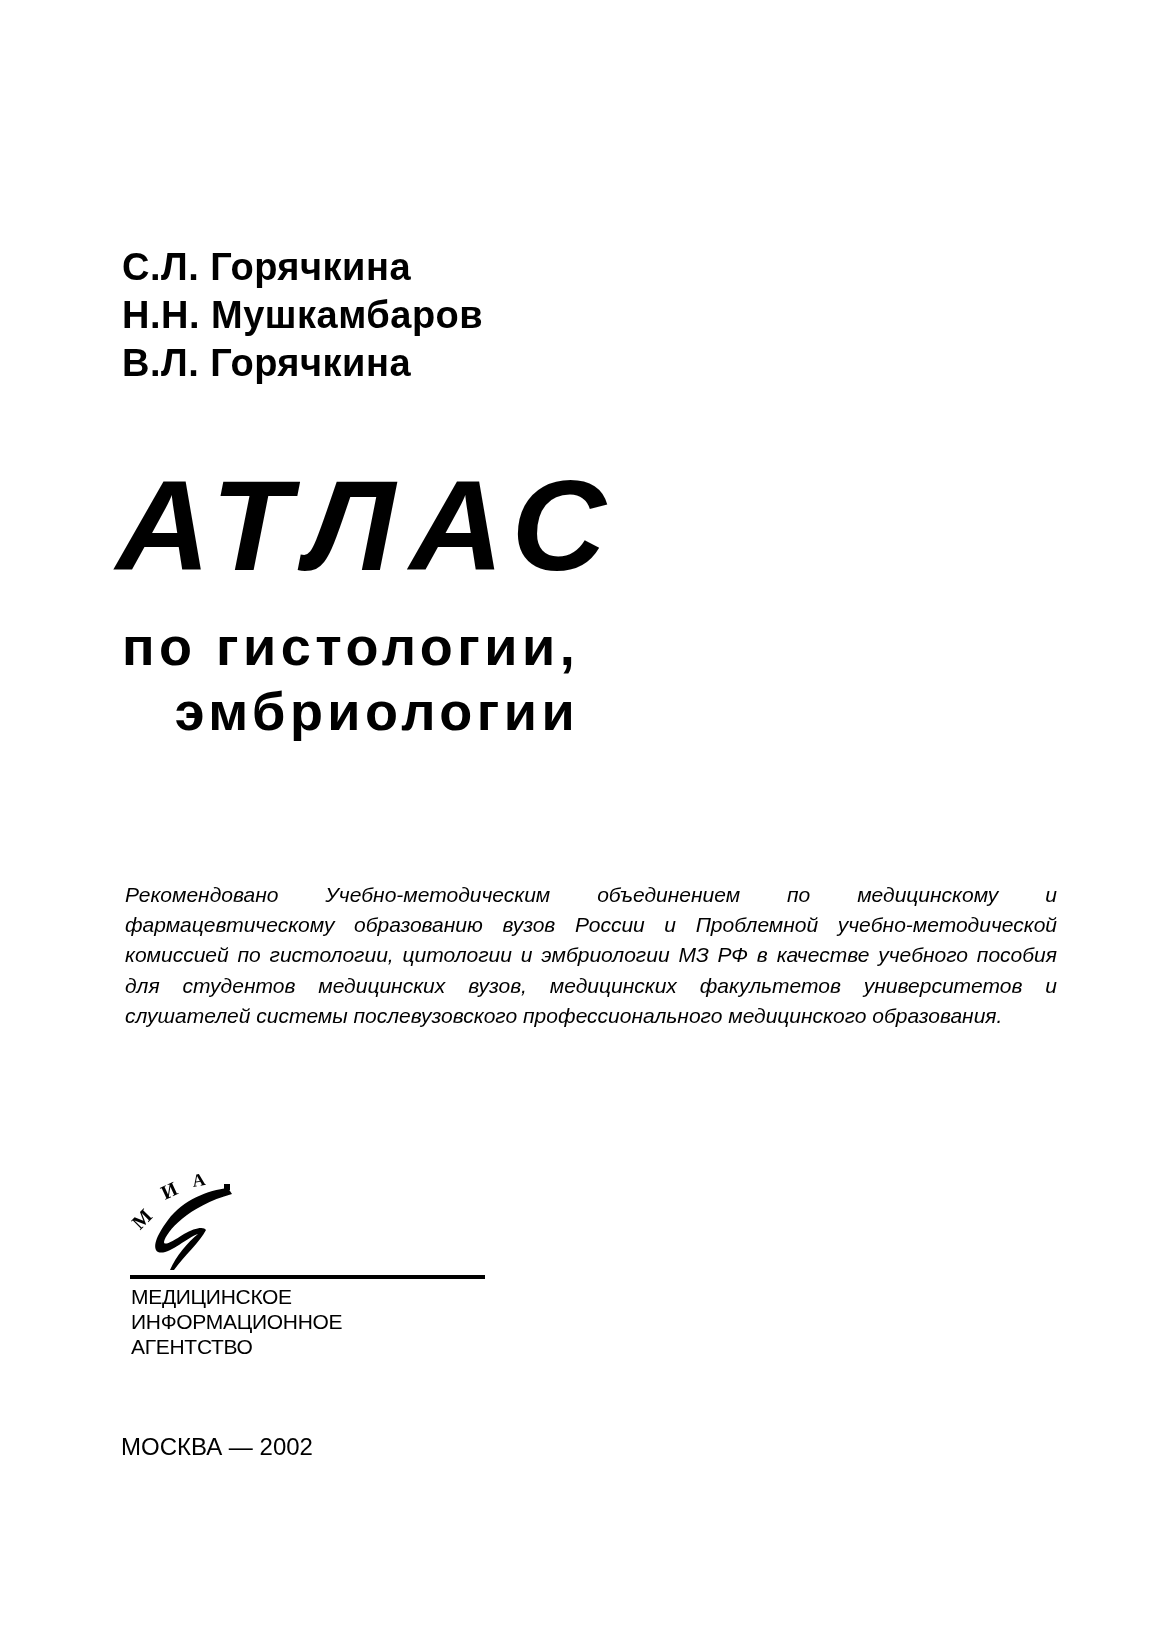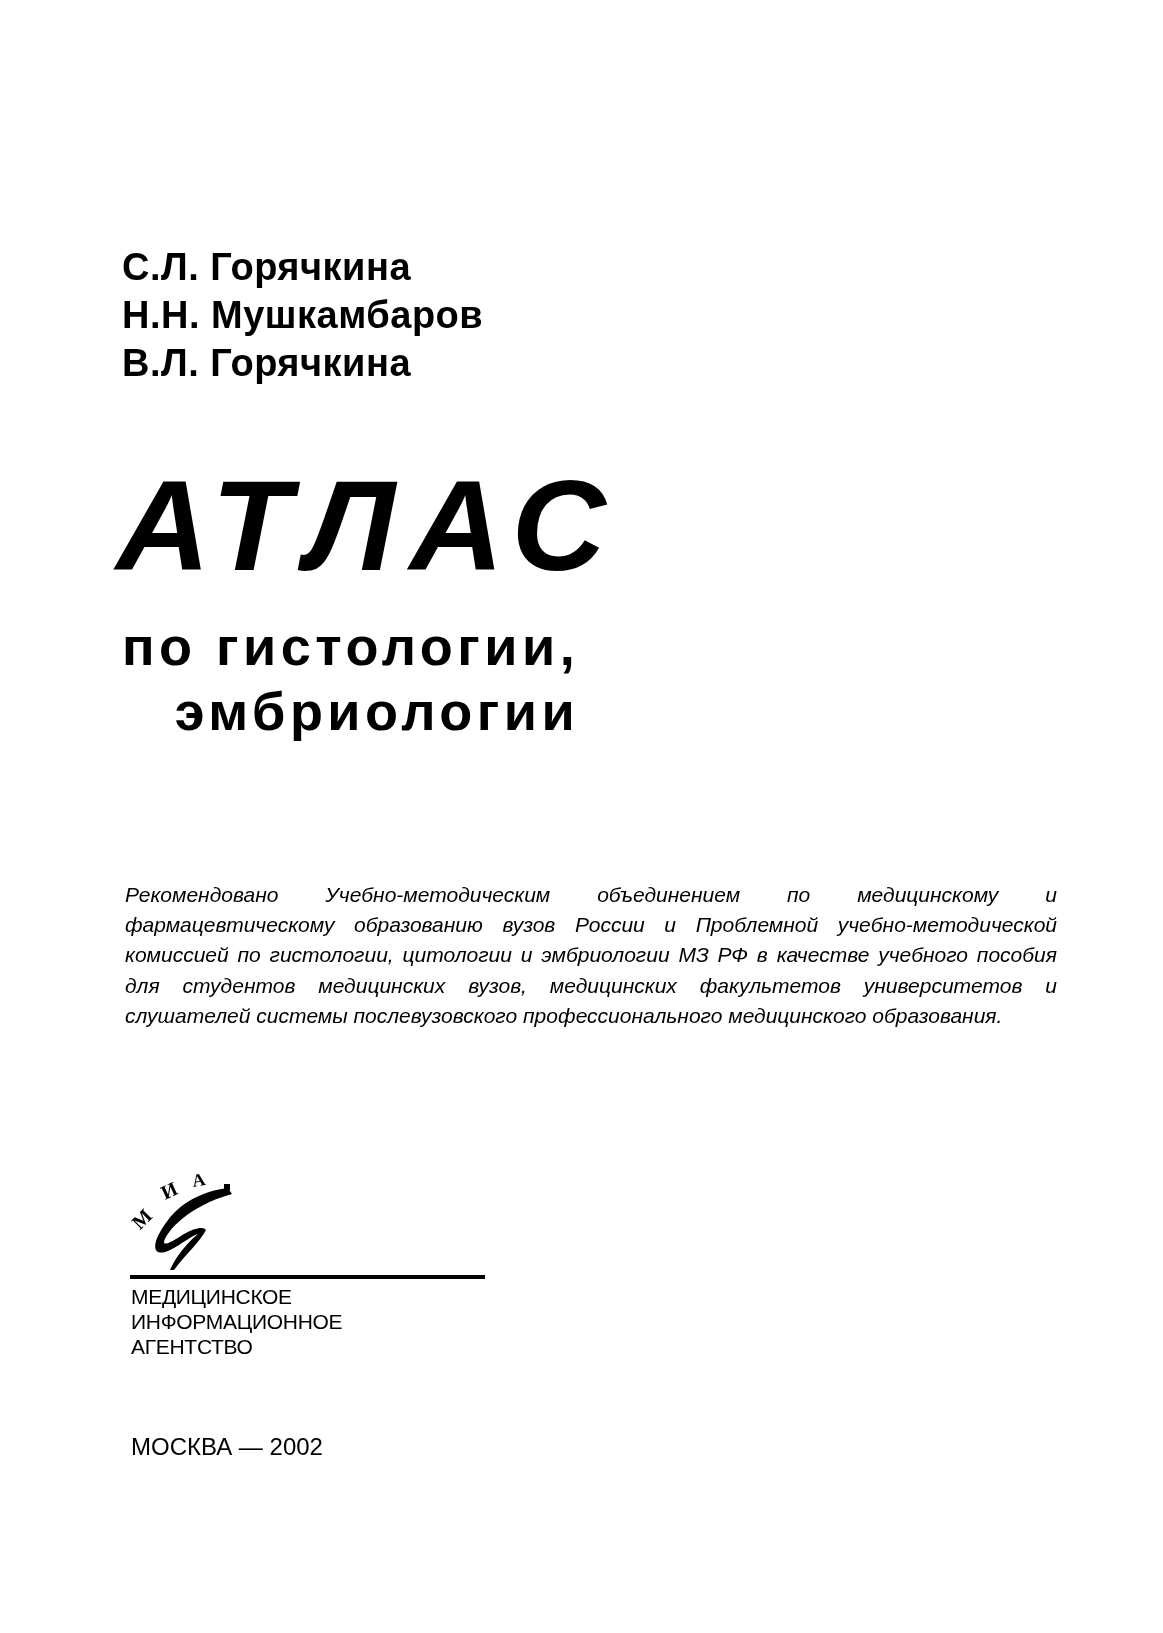--- a/index.html
+++ b/index.html
@@ -8,21 +8,21 @@
   .authors { left:122px; top:243px; }
   .author { font-weight:bold; font-size:38px; line-height:48px; letter-spacing:0.5px; white-space:nowrap; }
   .title { left:116px; top:462px; font-weight:bold; font-style:italic; font-size:128px; line-height:128px; letter-spacing:14px; transform:scaleX(1.02); transform-origin:left top; white-space:nowrap; }
   .subtitle { left:122px; top:614px; }
   .sub-line { font-weight:bold; font-size:54px; line-height:65px; letter-spacing:4.5px; white-space:nowrap;text-align:right; }
   .recommend { left:125px; top:880px; width:932px; font-style:italic; font-size:21px; line-height:30.2px; text-align:justify; text-align-last:left; hyphens:manual; }
   .logo { left:128px; top:1166px; width:120px; height:110px; }
   .rule { left:130px; top:1275px; width:355px; height:4px; background:#000; }
   .publisher { left:131px; top:1284px; }
   .pub-line { font-size:21px; line-height:25px; letter-spacing:-0.3px; white-space:nowrap; }
-  .city { left:131px; top:1432px; font-size:24px; line-height:30px; white-space:nowrap; }
+  .city { left:121px; top:1432px; font-size:24px; line-height:30px; white-space:nowrap; }
 </style>
 </head>
 <body>
 
 <div class="abs authors">
   <div class="author">С.Л. Горячкина</div>
   <div class="author">Н.Н. Мушкамбаров</div>
   <div class="author">В.Л. Горячкина</div>
 </div>
 

